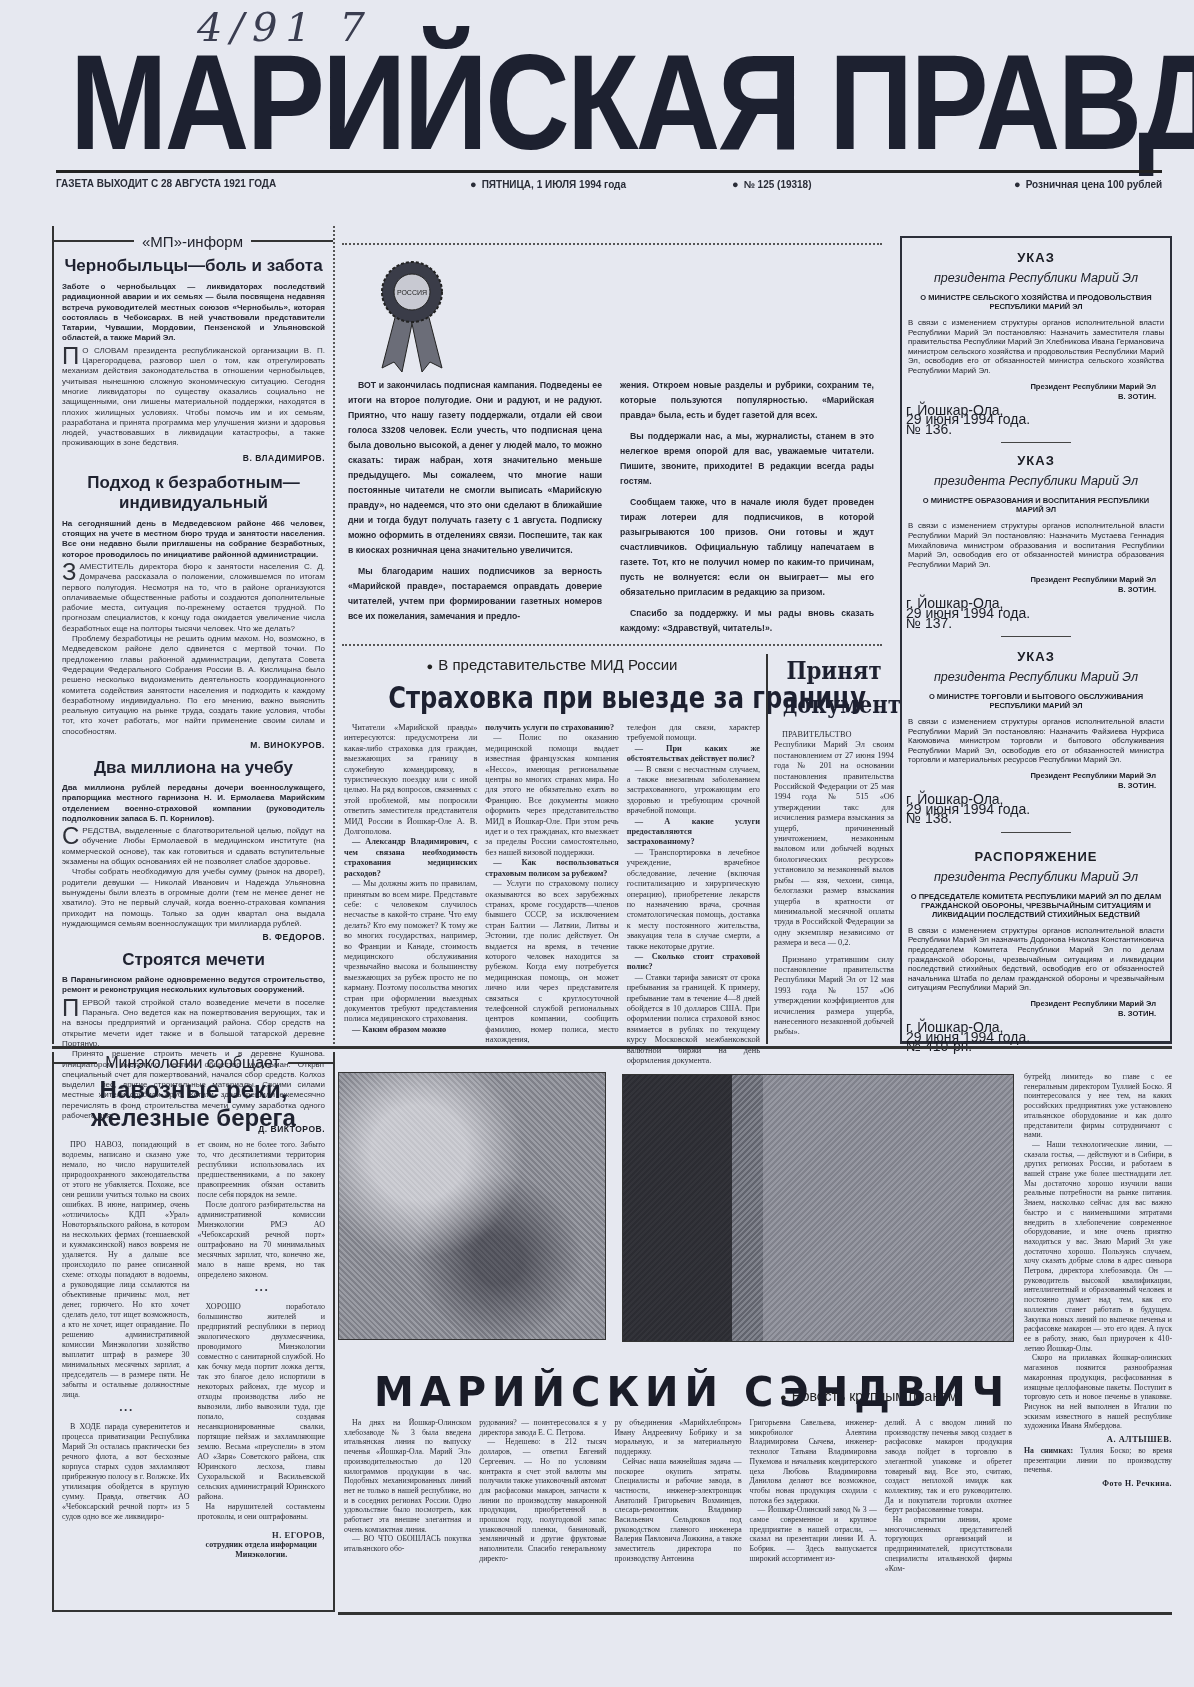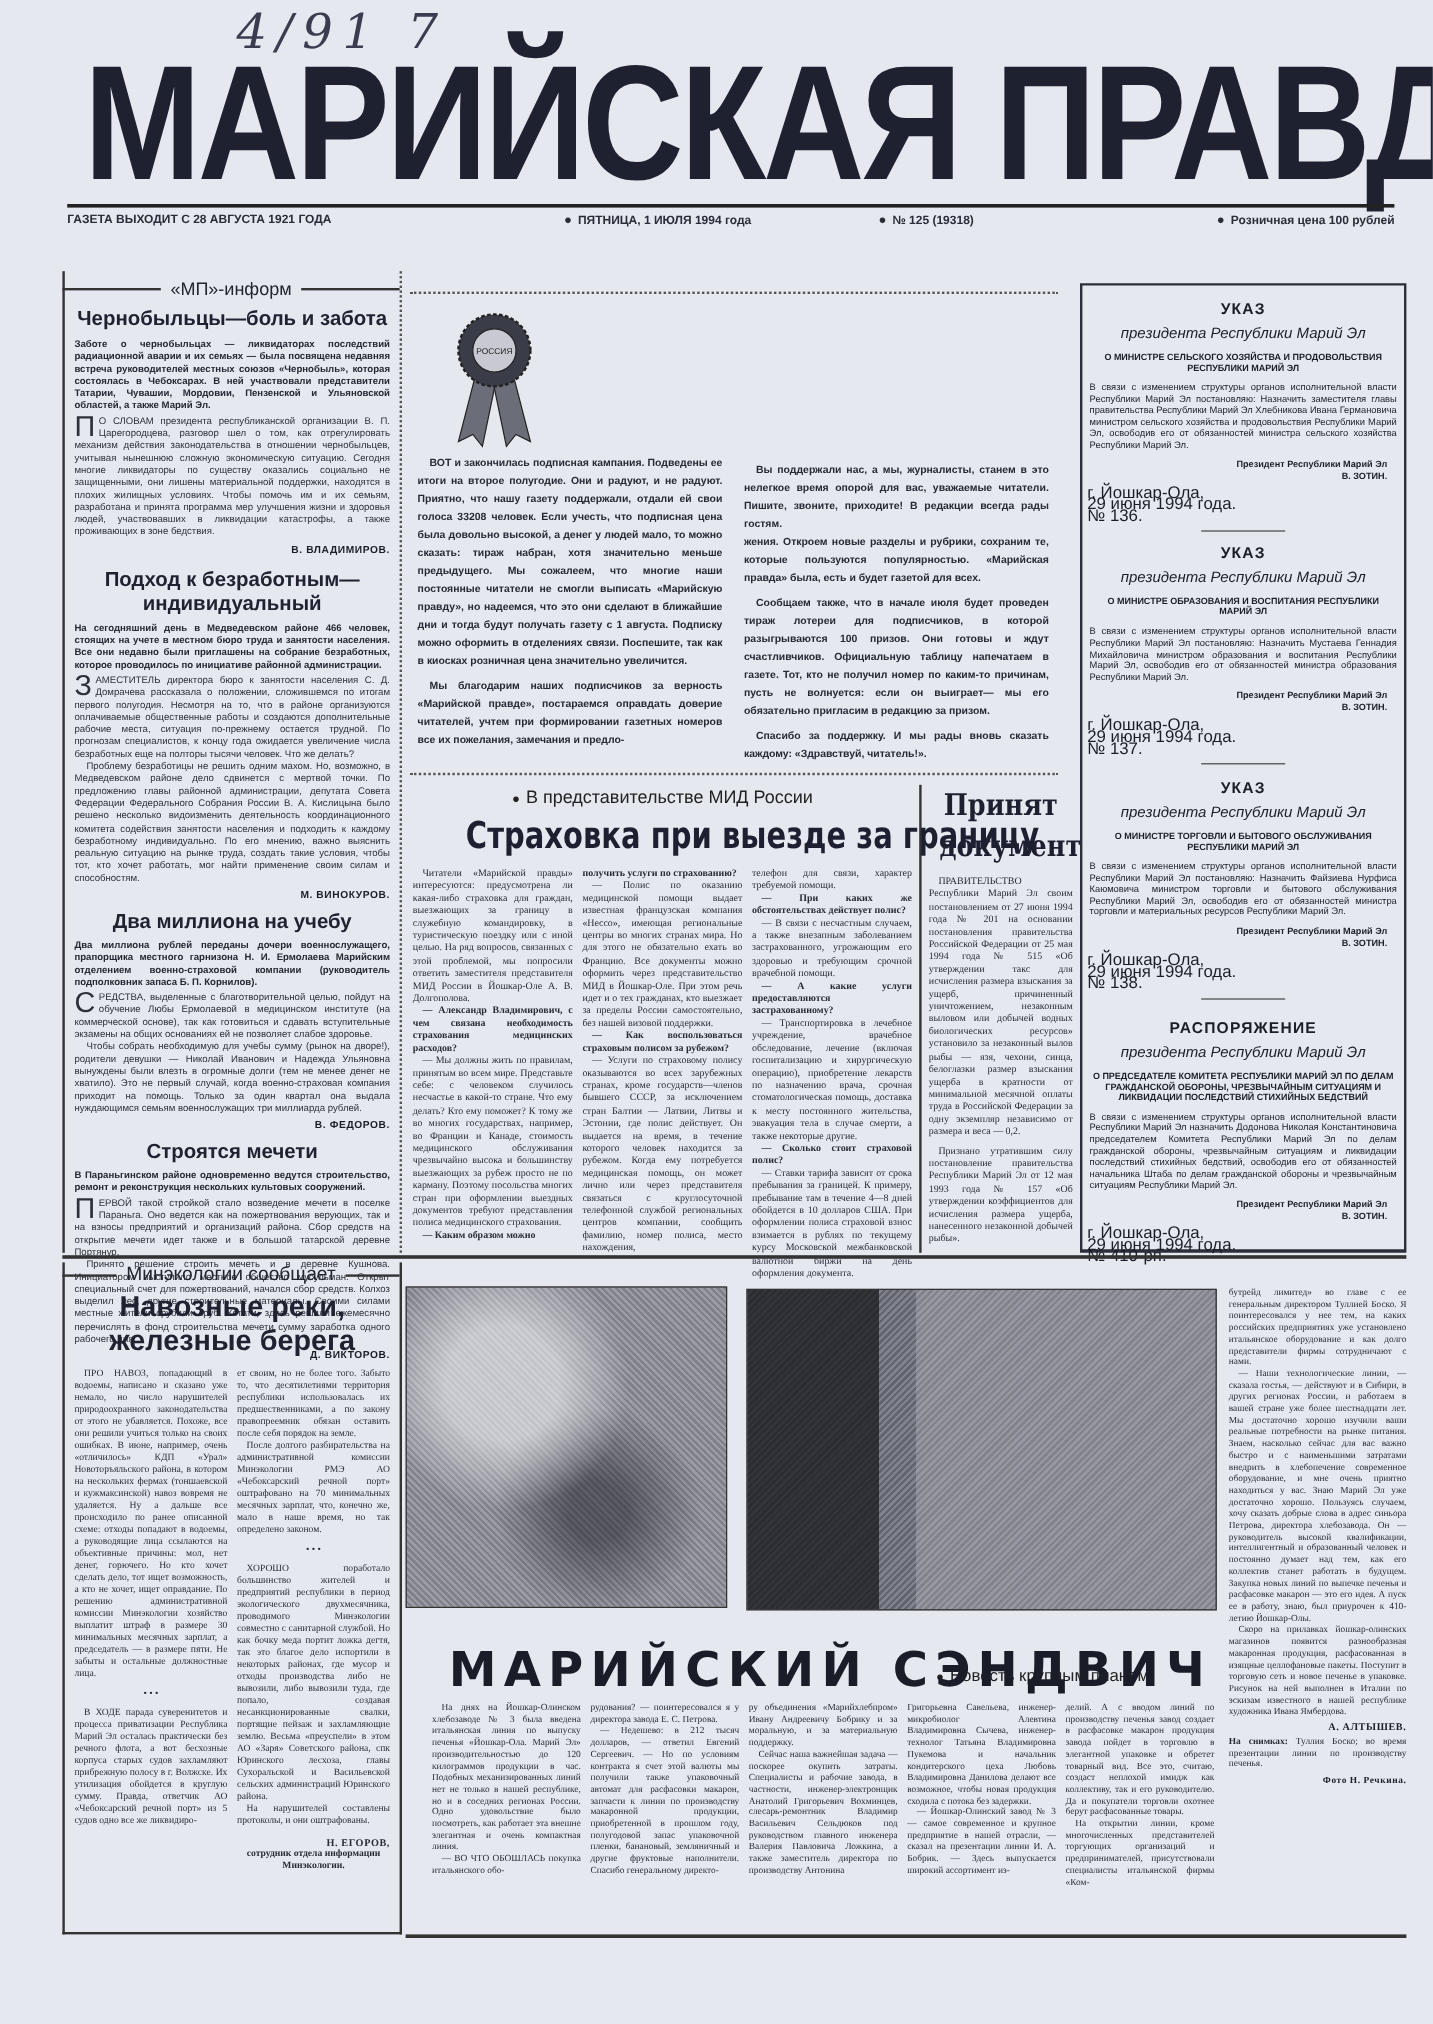--- a/index.html
+++ b/index.html
@@ -136,22 +136,22 @@
       <polygon points="54,50 70,112 58,106 50,116 38,58" fill="#6b6d78" stroke="#222" stroke-width="1"></polygon>
       <circle cx="40" cy="36" r="30" fill="#3a3c48" stroke="#222" stroke-width="2" stroke-dasharray="3 2"></circle>
       <circle cx="40" cy="36" r="18" fill="#c8c9d2" stroke="#222" stroke-width="1"></circle>
       <text x="40" y="39" font-size="7" text-anchor="middle" font-family="Liberation Sans, sans-serif" fill="#222">РОССИЯ</text>
     </svg>
     <div class="abs" style="left:6px; top:130px; width:254px; font-family:'Liberation Sans', sans-serif; font-weight:bold; font-size:8.7px; line-height:15px; text-align:justify; color:#262833;">
       <p style="text-indent:10px;">ВОТ и закончилась подписная кампания. Подведены ее итоги на второе полугодие. Они и радуют, и не радуют. Приятно, что нашу газету поддержали, отдали ей свои голоса 33208 человек. Если учесть, что подписная цена была довольно высокой, а денег у людей мало, то можно сказать: тираж набран, хотя значительно меньше предыдущего. Мы сожалеем, что многие наши постоянные читатели не смогли выписать «Марийскую правду», но надеемся, что это они сделают в ближайшие дни и тогда будут получать газету с 1 августа. Подписку можно оформить в отделениях связи. Поспешите, так как в киосках розничная цена значительно увеличится.</p>
       <p style="text-indent:10px; margin-top:6px;">Мы благодарим наших подписчиков за верность «Марийской правде», постараемся оправдать доверие читателей, учтем при формировании газетных номеров все их пожелания, замечания и предло-</p>
     </div>
     <div class="abs" style="left:278px; top:130px; width:254px; font-family:'Liberation Sans', sans-serif; font-weight:bold; font-size:8.7px; line-height:15px; text-align:justify; color:#262833;">
+      <p>жения. Откроем новые разделы и рубрики, сохраним те, которые пользуются популярностью. «Марийская правда» была, есть и будет газетой для всех.</p>
       <p style="text-indent:10px; margin-top:6px;">Вы поддержали нас, а мы, журналисты, станем в это нелегкое время опорой для вас, уважаемые читатели. Пишите, звоните, приходите! В редакции всегда рады гостям.</p>
-      <p>жения. Откроем новые разделы и рубрики, сохраним те, которые пользуются популярностью. «Марийская правда» была, есть и будет газетой для всех.</p>
       <p style="text-indent:10px; margin-top:6px;">Сообщаем также, что в начале июля будет проведен тираж лотереи для подписчиков, в которой разыгрываются 100 призов. Они готовы и ждут счастливчиков. Официальную таблицу напечатаем в газете. Тот, кто не получил номер по каким-то причинам, пусть не волнуется: если он выиграет— мы его обязательно пригласим в редакцию за призом.</p>
       <p style="text-indent:10px; margin-top:6px;">Спасибо за поддержку. И мы рады вновь сказать каждому: «Здравствуй, читатель!».</p>
     </div>
   </div>
 
   <div class="abs box" style="left:888px; top:236px; width:272px; height:808px; border-bottom-width:3px;">
     <div class="decree" style="margin-top:12px;">
       <div class="dt">УКАЗ</div>
       <div class="ds">президента Республики Марий Эл</div>
       <div class="dsub">О МИНИСТРЕ СЕЛЬСКОГО ХОЗЯЙСТВА И ПРОДОВОЛЬСТВИЯ РЕСПУБЛИКИ МАРИЙ ЭЛ</div>
@@ -282,21 +282,21 @@
     </div>
   </div>
 
   <div class="abs photo" style="left:326px; top:1072px; width:268px; height:268px;"></div>
   <div class="abs photo2" style="left:610px; top:1074px; width:392px; height:268px;"></div>
 
   <div class="abs kicker bullet" style="left:768px; top:1352px; font-size:14px;">Новость крупным планом</div>
   <div class="abs" style="left:362px; top:1368px; width:640px; font-family:'DejaVu Sans', sans-serif; font-weight:900; font-size:40px; line-height:48px; letter-spacing:6px; color:#1a1c28; white-space:nowrap;">МАРИЙСКИЙ СЭНДВИЧ</div>
 
   <div class="abs" style="left:332px; top:1418px; width:668px; display:flex; gap:8px;">
-    <div class="col-text" style="flex:1; font-size:7.8px; line-height:9.7px;margin-left:16px;">
+    <div class="col-text" style="flex:1; font-size:7.8px; line-height:9.7px;">
       <p style="text-indent:8px;">На днях на Йошкар-Олинском хлебозаводе № 3 была введена итальянская линия по выпуску печенья «Йошкар-Ола. Марий Эл» производительностью до 120 килограммов продукции в час. Подобных механизированных линий нет не только в нашей республике, но и в соседних регионах России. Одно удовольствие было посмотреть, как работает эта внешне элегантная и очень компактная линия.</p>
       <p style="text-indent:8px;">— ВО ЧТО ОБОШЛАСЬ покупка итальянского обо-</p>
     </div>
     <div class="col-text" style="flex:1; font-size:7.8px; line-height:9.7px;">
       <p>рудования? — поинтересовался я у директора завода Е. С. Петрова.</p>
       <p style="text-indent:8px;">— Недешево: в 212 тысяч долларов, — ответил Евгений Сергеевич. — Но по условиям контракта я счет этой валюты мы получили также упаковочный автомат для расфасовки макарон, запчасти к линии по производству макаронной продукции, приобретенной в прошлом году, полугодовой запас упаковочной пленки, банановый, земляничный и другие фруктовые наполнители. Спасибо генеральному директо-</p>
     </div>
     <div class="col-text" style="flex:1; font-size:7.8px; line-height:9.7px;">
       <p>ру объединения «Марийхлебпром» Ивану Андреевичу Бобрику и за моральную, и за материальную поддержку.</p>
       <p style="text-indent:8px;">Сейчас наша важнейшая задача — поскорее окупить затраты. Специалисты и рабочие завода, в частности, инженер-электронщик Анатолий Григорьевич Вохминцев, слесарь-ремонтник Владимир Васильевич Сельдюков под руководством главного инженера Валерия Павловича Ложкина, а также заместитель директора по производству Антонина</p>

